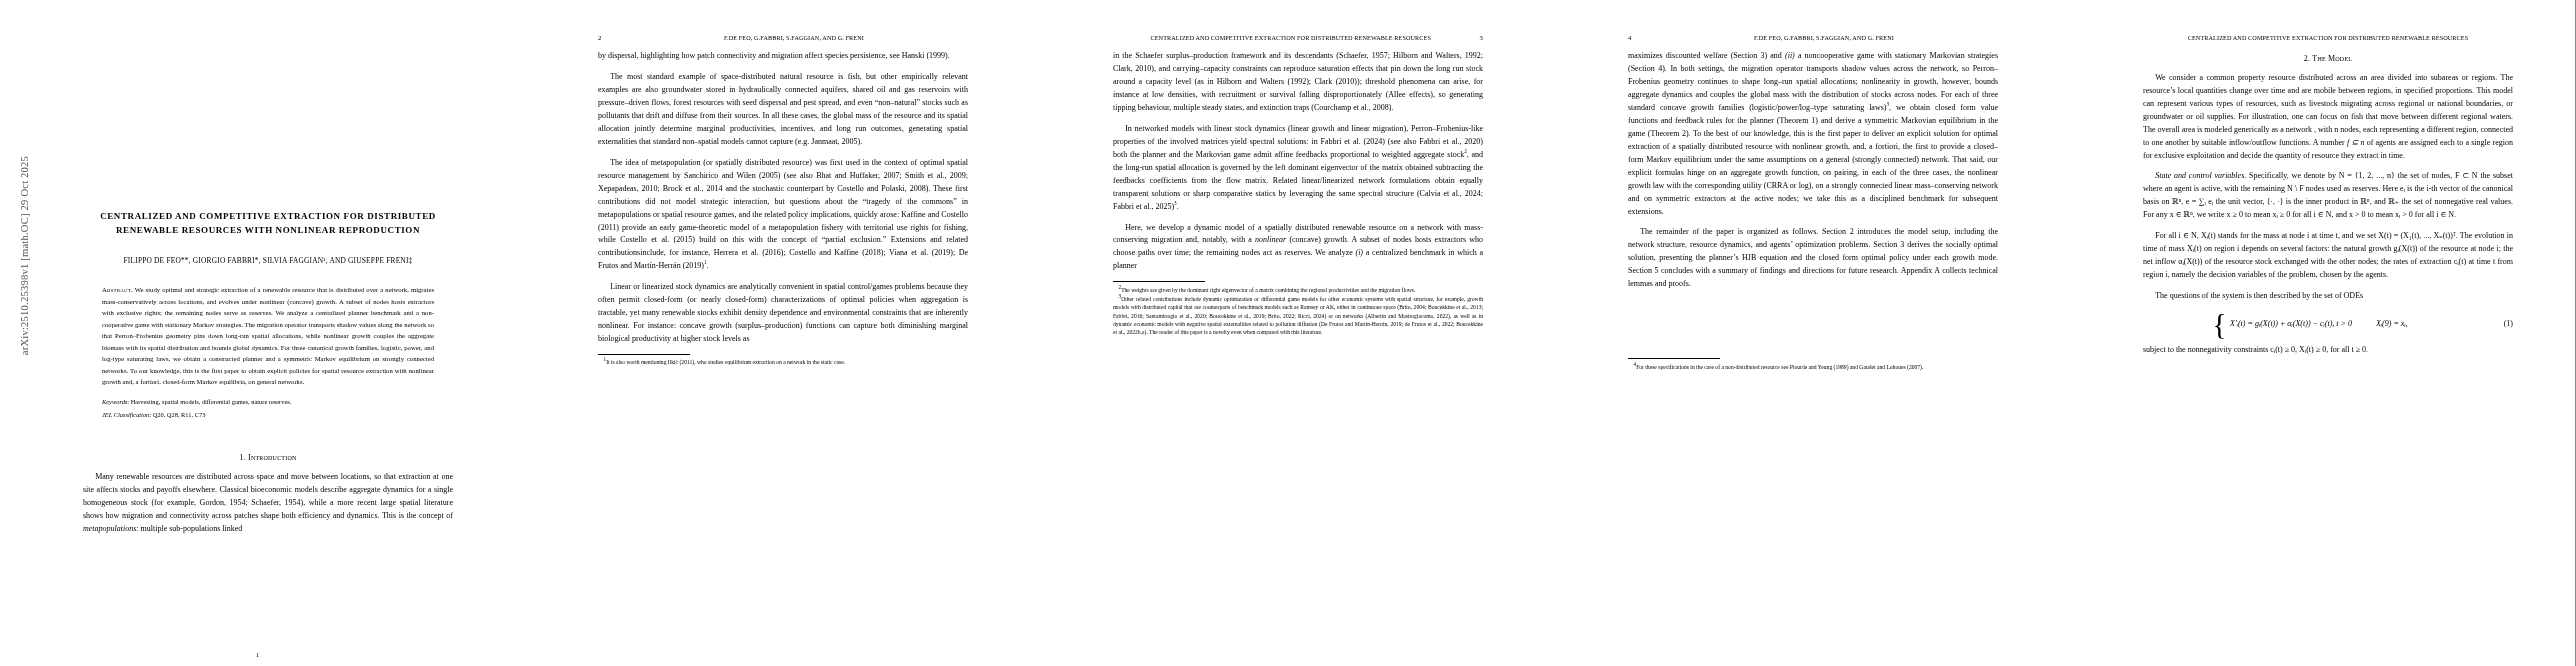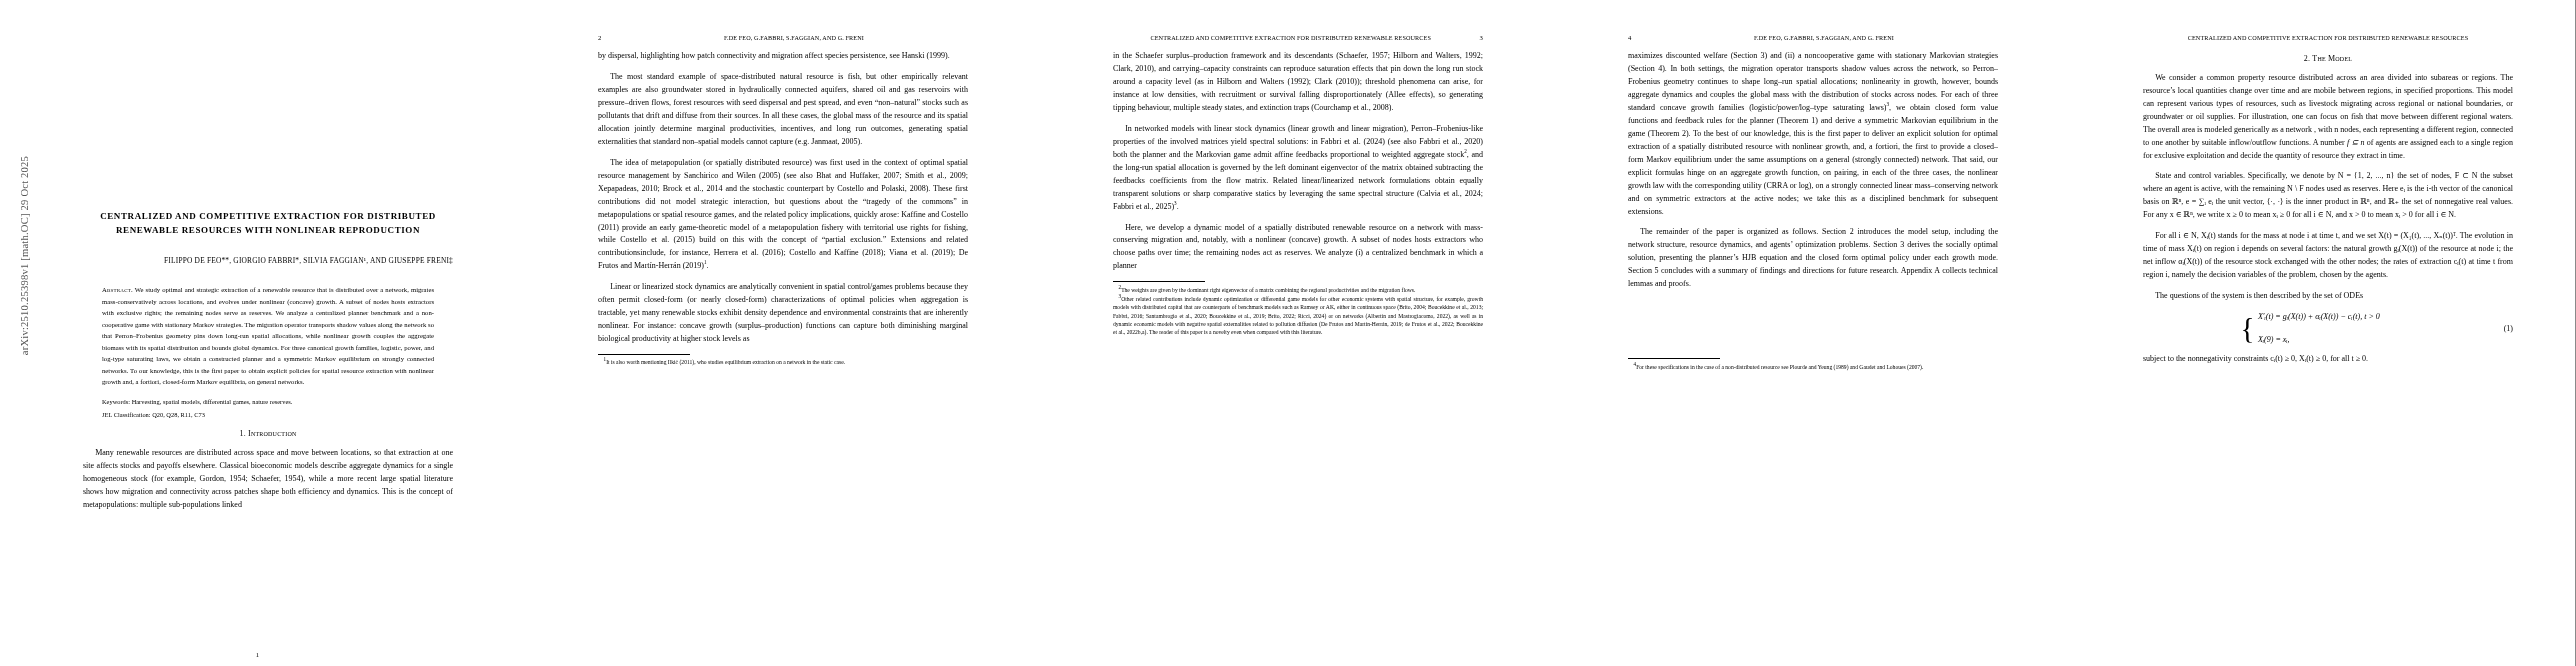--- a/index.html
+++ b/index.html
@@ -80,21 +80,21 @@
   p.body + p.body { margin-top: 8px; }
 
   .sec-title {
     text-align: center;
     font-size: 8px;
     font-variant: small-caps;
     margin: 14.5px 0 9px 0;
     letter-spacing: 0.2px;
   }
 
-  .ital { }
+  .ital { font-style: italic; }
   .mathvar { font-style: italic; font-family: "Liberation Serif", serif; }
 
   sup.fn {
     font-size: 5.1px;
     vertical-align: super;
     line-height: 0;
   }
 
   
   .title-block {
@@ -104,21 +104,21 @@
   .paper-title {
     font-size: 9px;
     font-weight: bold;
     line-height: 1.52;
     letter-spacing: 0.6px;
     text-transform: uppercase;
     margin: 0 3.3px;
   }
   .authors {
     margin-top: 19px;
-    text-align: right;
+    text-align: center;
     font-size: 7.4px;
     letter-spacing: 0.2px;
     text-transform: uppercase;
   }
 
   .abstract {
     margin: 19px 19px 0 19px;
     font-size: 6.7px;
     line-height: 1.72;
     text-align: justify;
@@ -181,22 +181,22 @@
   }
   .eqbrace {
     font-size: 30px;
     line-height: 0.78;
     font-family: "Liberation Serif", serif;
     margin-right: 3.3px;
     font-weight: 300;
   }
   .eqlines {
     display: flex;
-    flex-direction: column;
-    gap: 14px;
+    flex-direction: row;
+    gap: 24px;
     font-style: italic;
   }
   .eqline { white-space: nowrap; }
   .eqtag {
     width: 36px;
     text-align: right;
     font-style: normal;
   }
   .eqpad { flex: 1; }
 </style>
@@ -220,21 +220,21 @@
         <span class="lead">Abstract.</span><span> We study optimal and strategic extraction of a renewable resource that is distributed over a network, migrates mass-conservatively across locations, and evolves under nonlinear (concave) growth. A subset of nodes hosts extractors with exclusive rights; the remaining nodes serve as reserves. We analyze a centralized planner benchmark and a non-cooperative game with stationary Markov strategies. The migration operator transports shadow values along the network so that Perron–Frobenius geometry pins down long-run spatial allocations, while nonlinear growth couples the aggregate biomass with its spatial distribution and bounds global dynamics. For three canonical growth families, logistic, power, and log-type saturating laws, we obtain a constructed planner and a symmetric Markov equilibrium on strongly connected networks. To our knowledge, this is the first paper to obtain explicit policies for spatial resource extraction with nonlinear growth and, a fortiori, closed-form Markov equilibria, on general networks.</span>
       </div>
 
       <div class="kw">
         <span class="ital">Keywords</span><span>: Harvesting, spatial models, differential games, nature reserves.</span>
       </div>
       <div class="kw" style="margin-top:1.7px">
         <span class="ital">JEL Classification</span><span>: Q20, Q28, R11, C73</span>
       </div>
 
-      <div class="sec-title" style="margin-top:8px">
+      <div class="sec-title" style="margin-top:32px">
         <span>1.</span>
         <span>Introduction</span>
       </div>
 
       <p class="body"><span>Many renewable resources are distributed across space and move between locations, so that extraction at one site affects stocks and payoffs elsewhere. Classical bioeconomic models describe aggregate dynamics for a single homogeneous stock (for example, Gordon, 1954; Schaefer, 1954), while a more recent large spatial literature shows how migration and connectivity across patches shape both efficiency and dynamics. This is the concept of</span> <span class="ital">metapopulations</span><span>: multiple sub-populations linked</span></p>
 
     </div>
 
     <div class="p1-footnum">1</div>
   </div>

